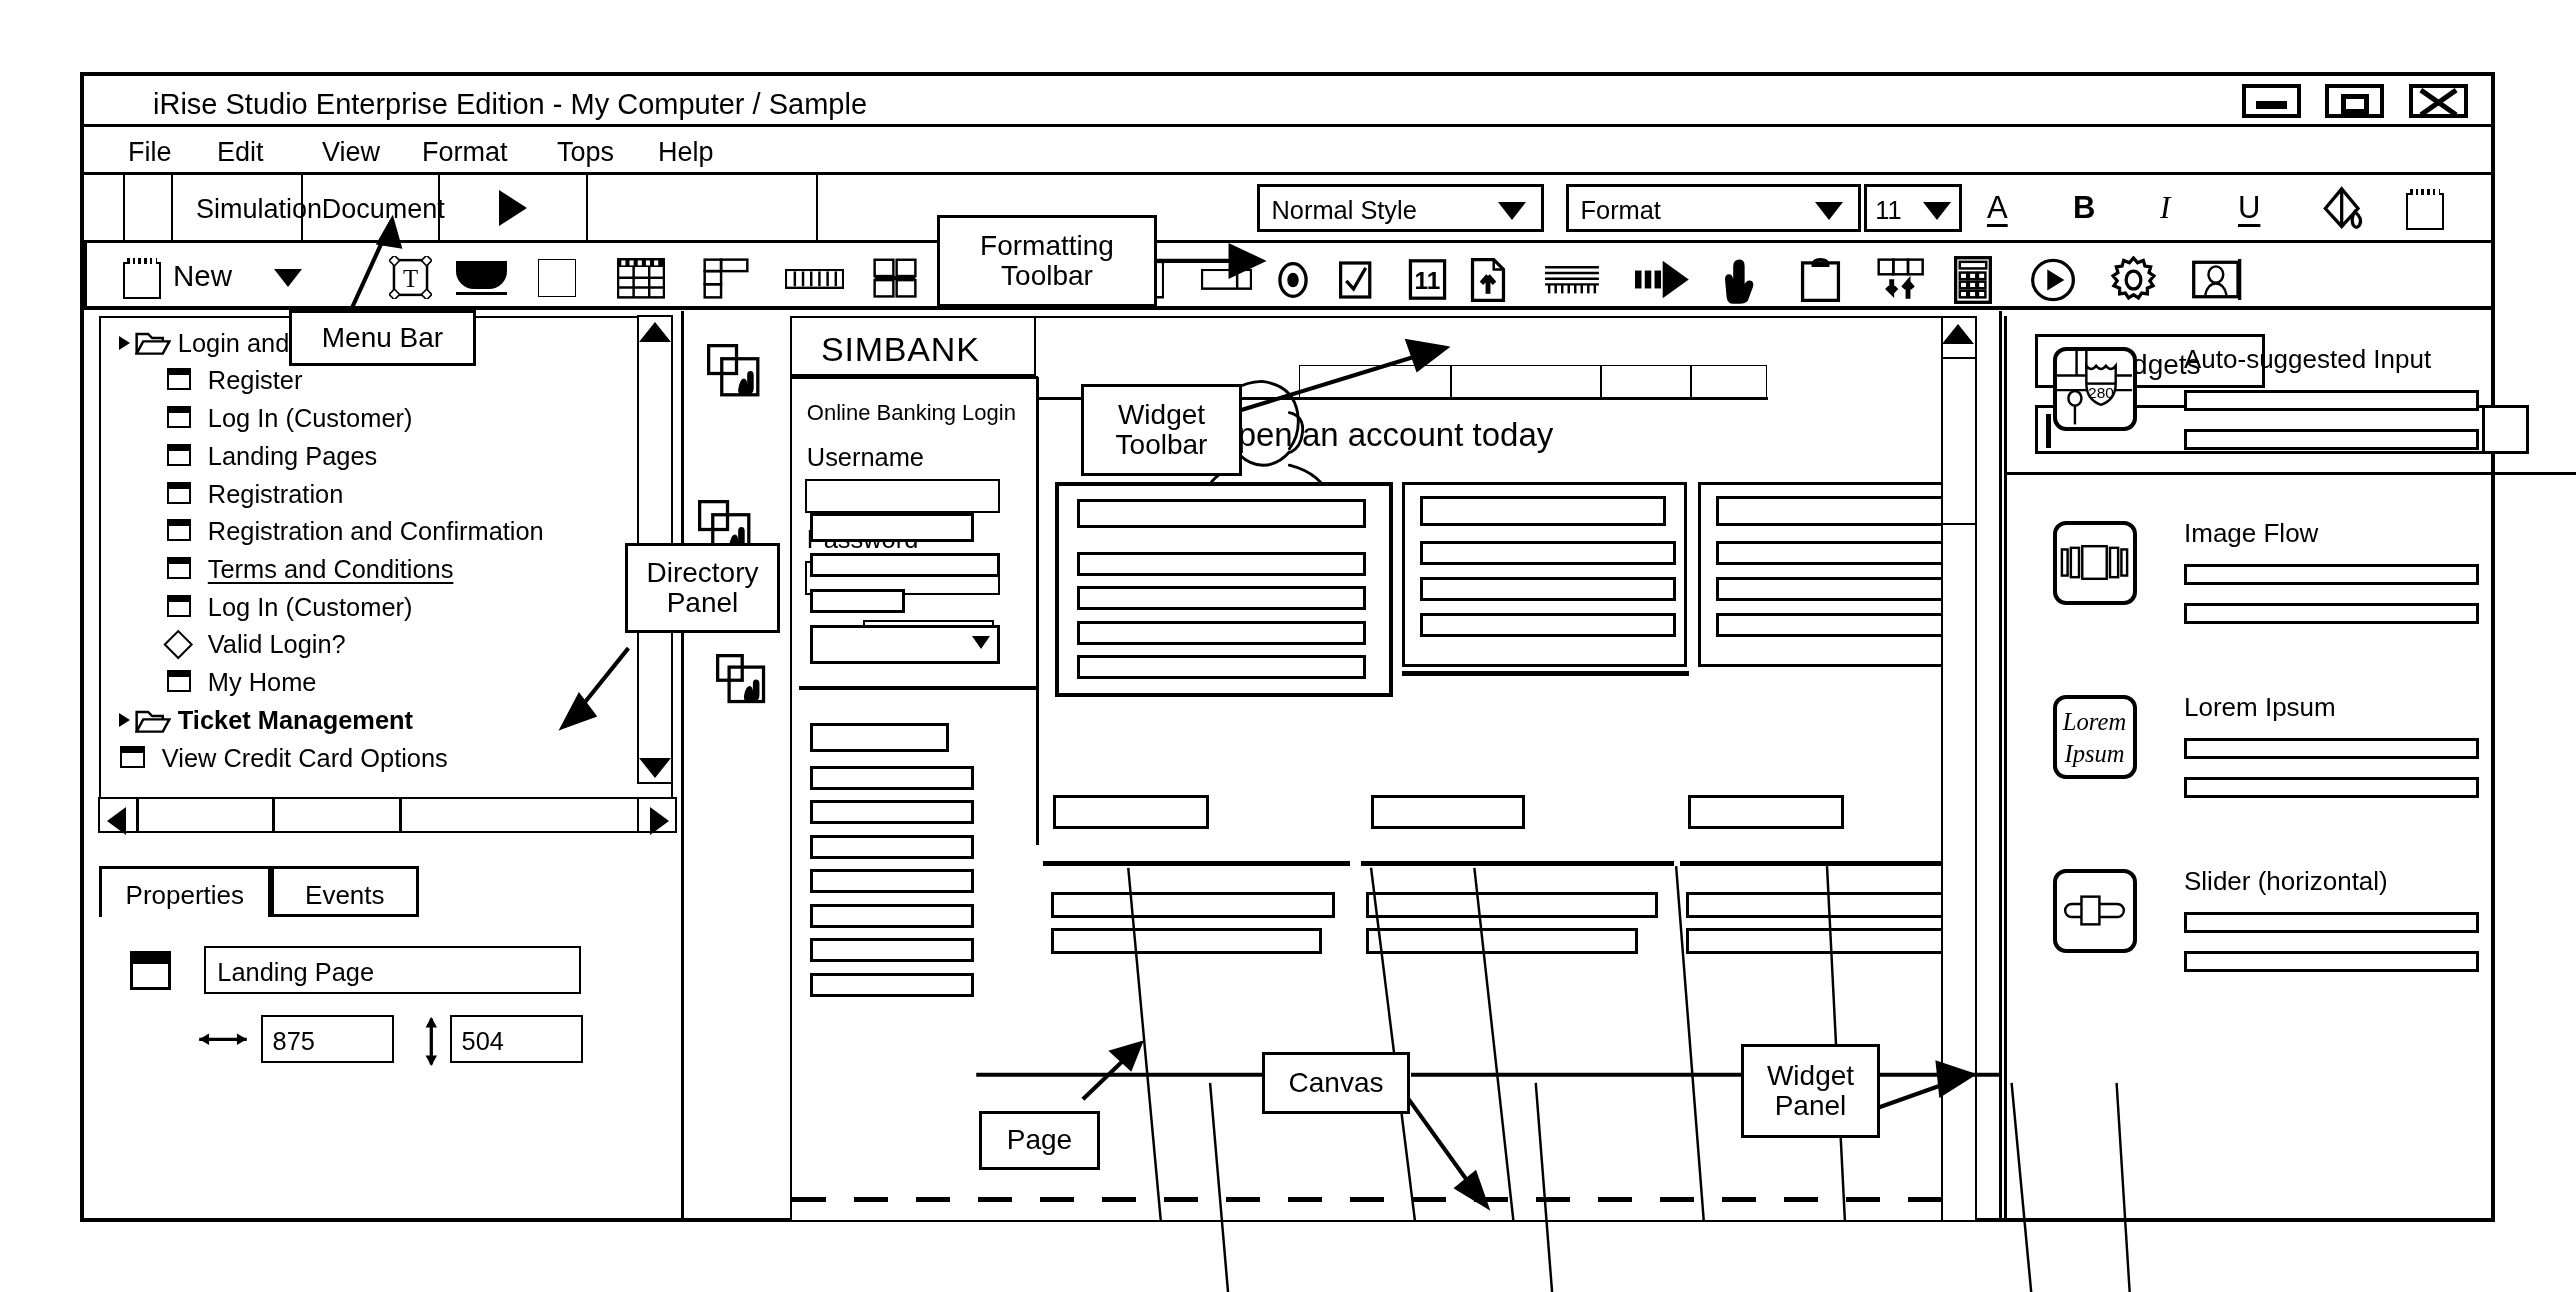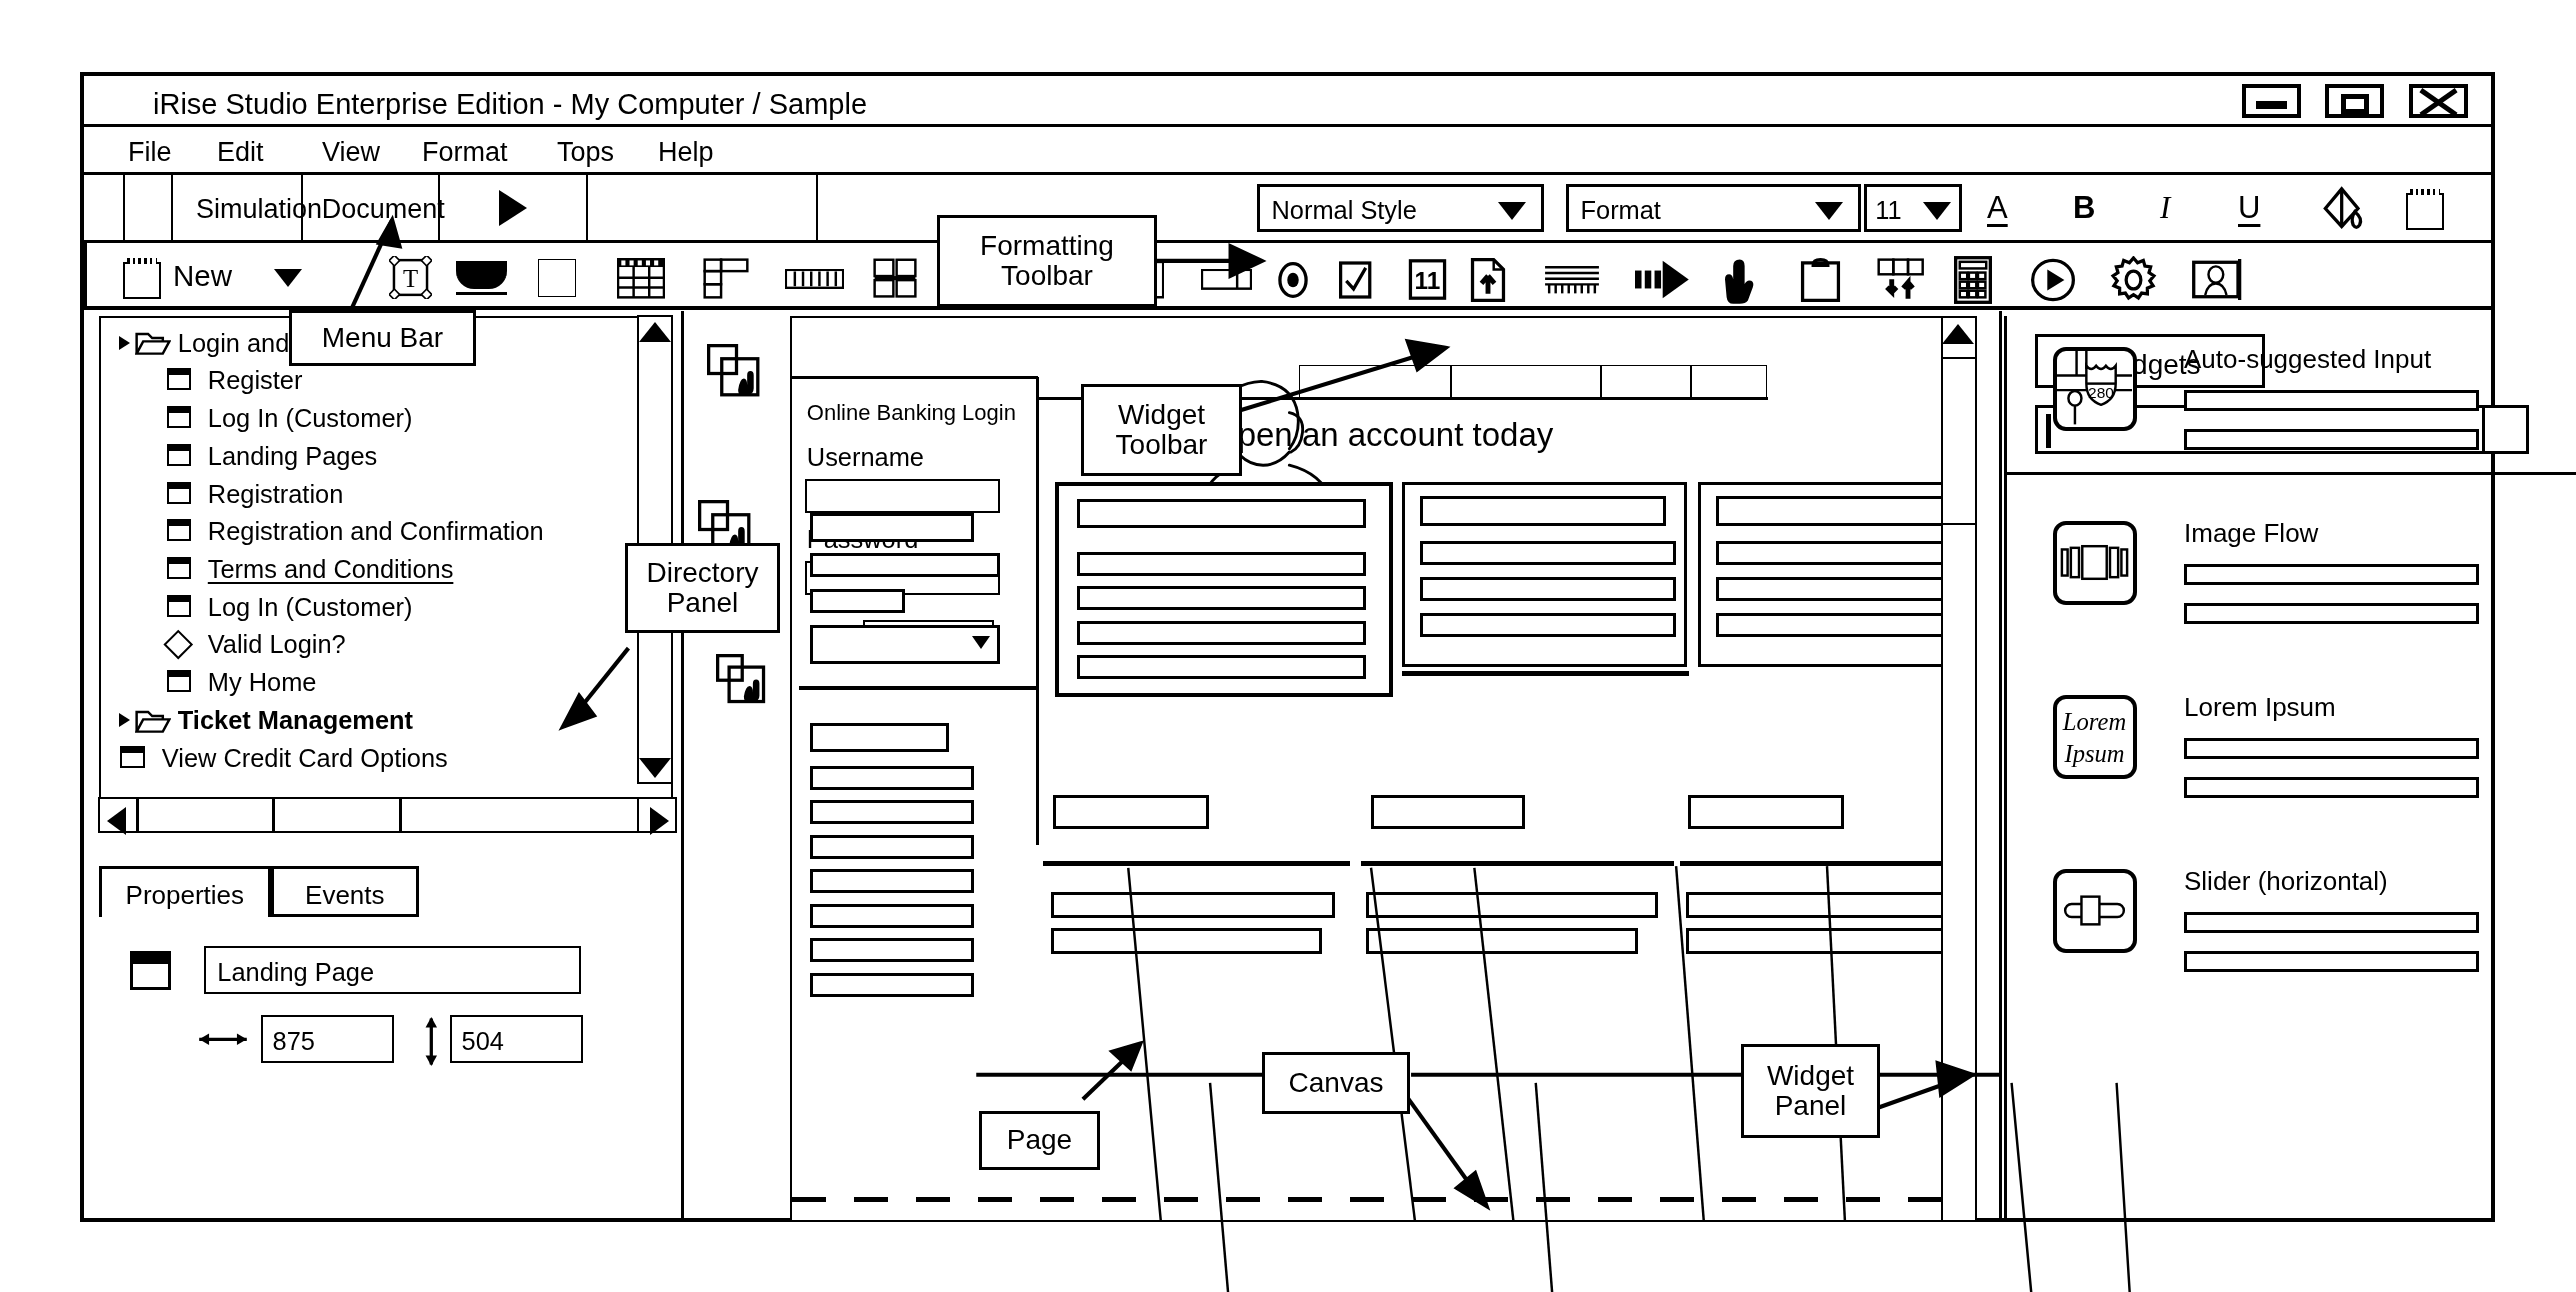--- a/index.html
+++ b/index.html
@@ -569,20 +569,23 @@
       <div style="position:absolute;left:632px;top:343px;width:59px;height:59px">
         <svg width="59" height="59" viewBox="0 0 72 72">
           <rect x="2" y="2" width="30" height="30" fill="none" stroke="#000" stroke-width="4"></rect>
           <rect x="16" y="16" width="42" height="42" fill="none" stroke="#000" stroke-width="4"></rect>
           <path d="M34 52 q2 -13 7 -13 q4 0 4 8 v-11 q0 -5 4 -5 q4 0 4 5 v15 q0 7 -8 7 h-7 q-4 0 -4 -6z" fill="#000"></path>
         </svg>
       </div>
 
       <div id="canvas">
 
+        <div class="box" style="left:-2.5px;top:-2.5px;width:246px;height:61px">
+          <div style="position:absolute;left:29.5px;top:13px;font-size:34px;letter-spacing:0.8px">SIMBANK</div>
+        </div>
         <div class="hline" style="left:0;top:58px;width:246px;height:3.3px"></div>
 
         <div class="box2" style="left:507px;top:47px;width:468px;height:33px">
           <div class="vline" style="left:150px;top:0;height:100%;width:1.6px"></div>
           <div class="vline" style="left:300px;top:0;height:100%;width:1.6px"></div>
           <div class="vline" style="left:390px;top:0;height:100%;width:1.6px"></div>
         </div>
         <div class="hline" style="left:246px;top:79px;width:730px;height:3.3px"></div>
 
         <div class="vline" style="left:244px;top:59px;height:468px;width:3.3px"></div>

